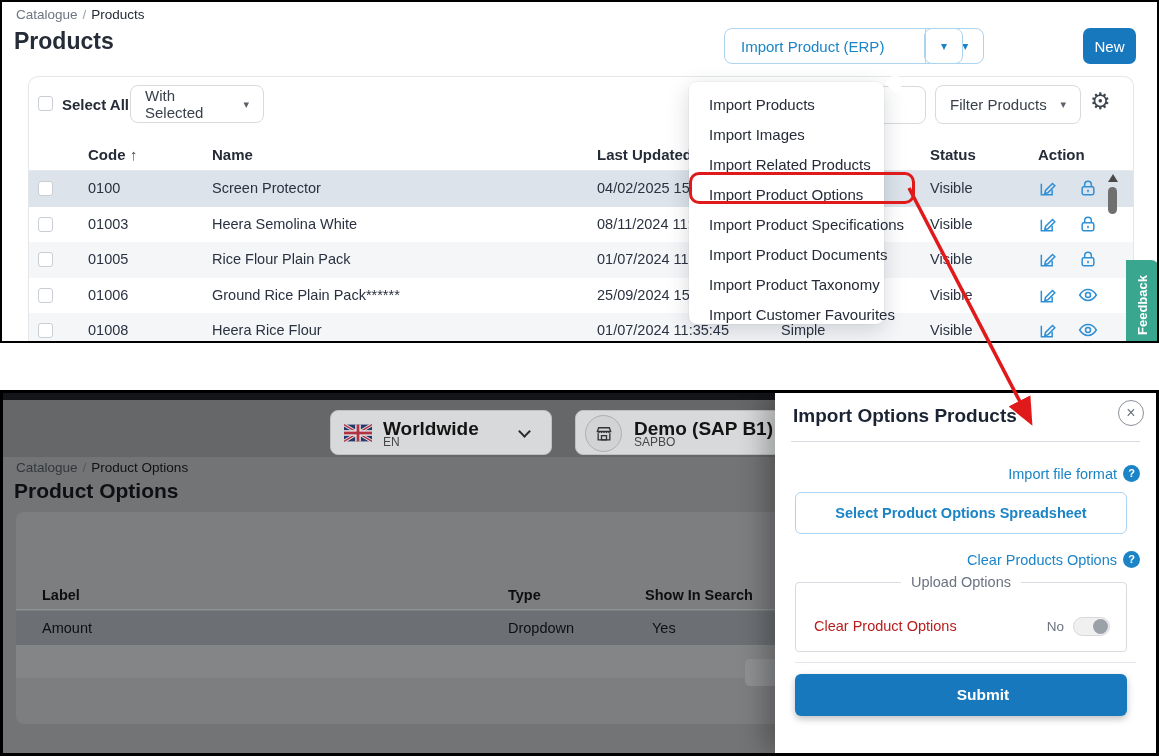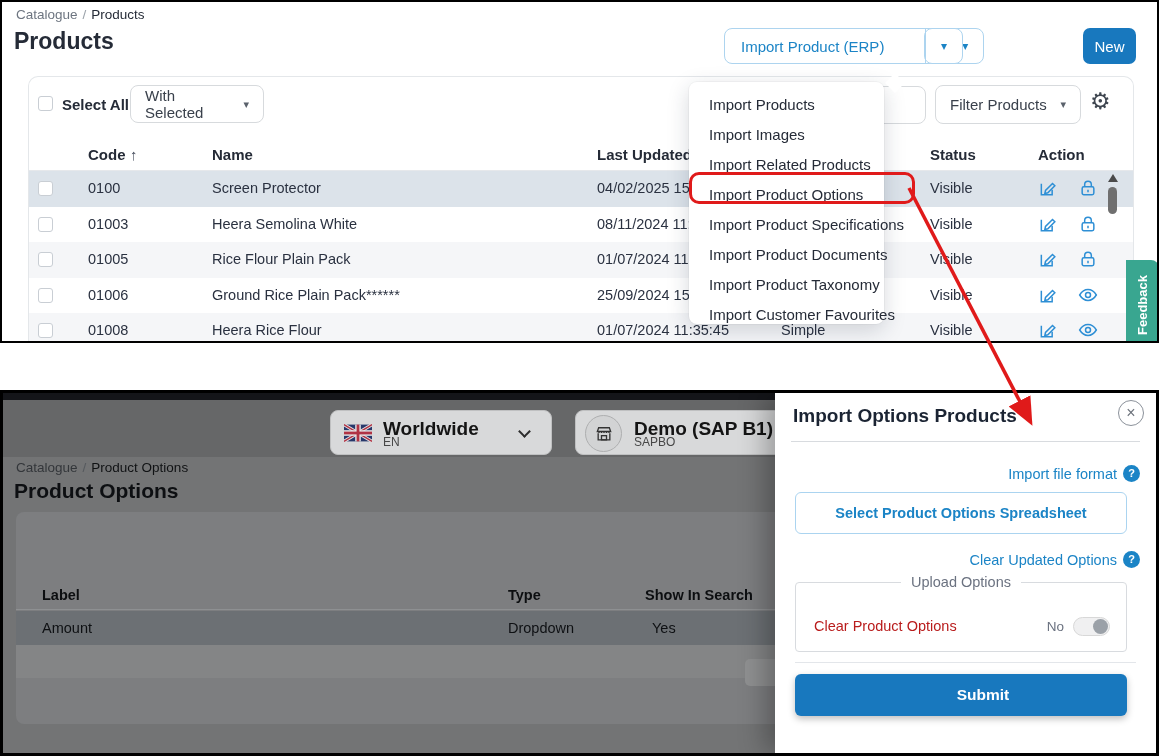--- a/index.html
+++ b/index.html
@@ -285,21 +285,21 @@
   <div class="modal">
     <div class="m-title">Import Options Products</div>
     <div class="m-close">×</div>
     <div class="m-hr"></div>
     <div class="m-linkrow" style="top:72px;">
       <span class="m-link">Import file format</span>
       <span class="q-ic">?</span>
     </div>
     <button class="m-selbtn">Select Product Options Spreadsheet</button>
     <div class="m-linkrow" style="top:158px;">
-      <span class="m-link">Clear Updated Options</span>
+      <span class="m-link">Clear Products Options</span>
       <span class="q-ic">?</span>
     </div>
     <fieldset class="m-fieldset">
       <legend>Upload Options</legend>
       <span class="m-optlabel">Clear Product Options</span>
       <span class="m-no">No</span>
       <span class="toggle">
           <span class="knob"></span>
         </span>
     </fieldset>

